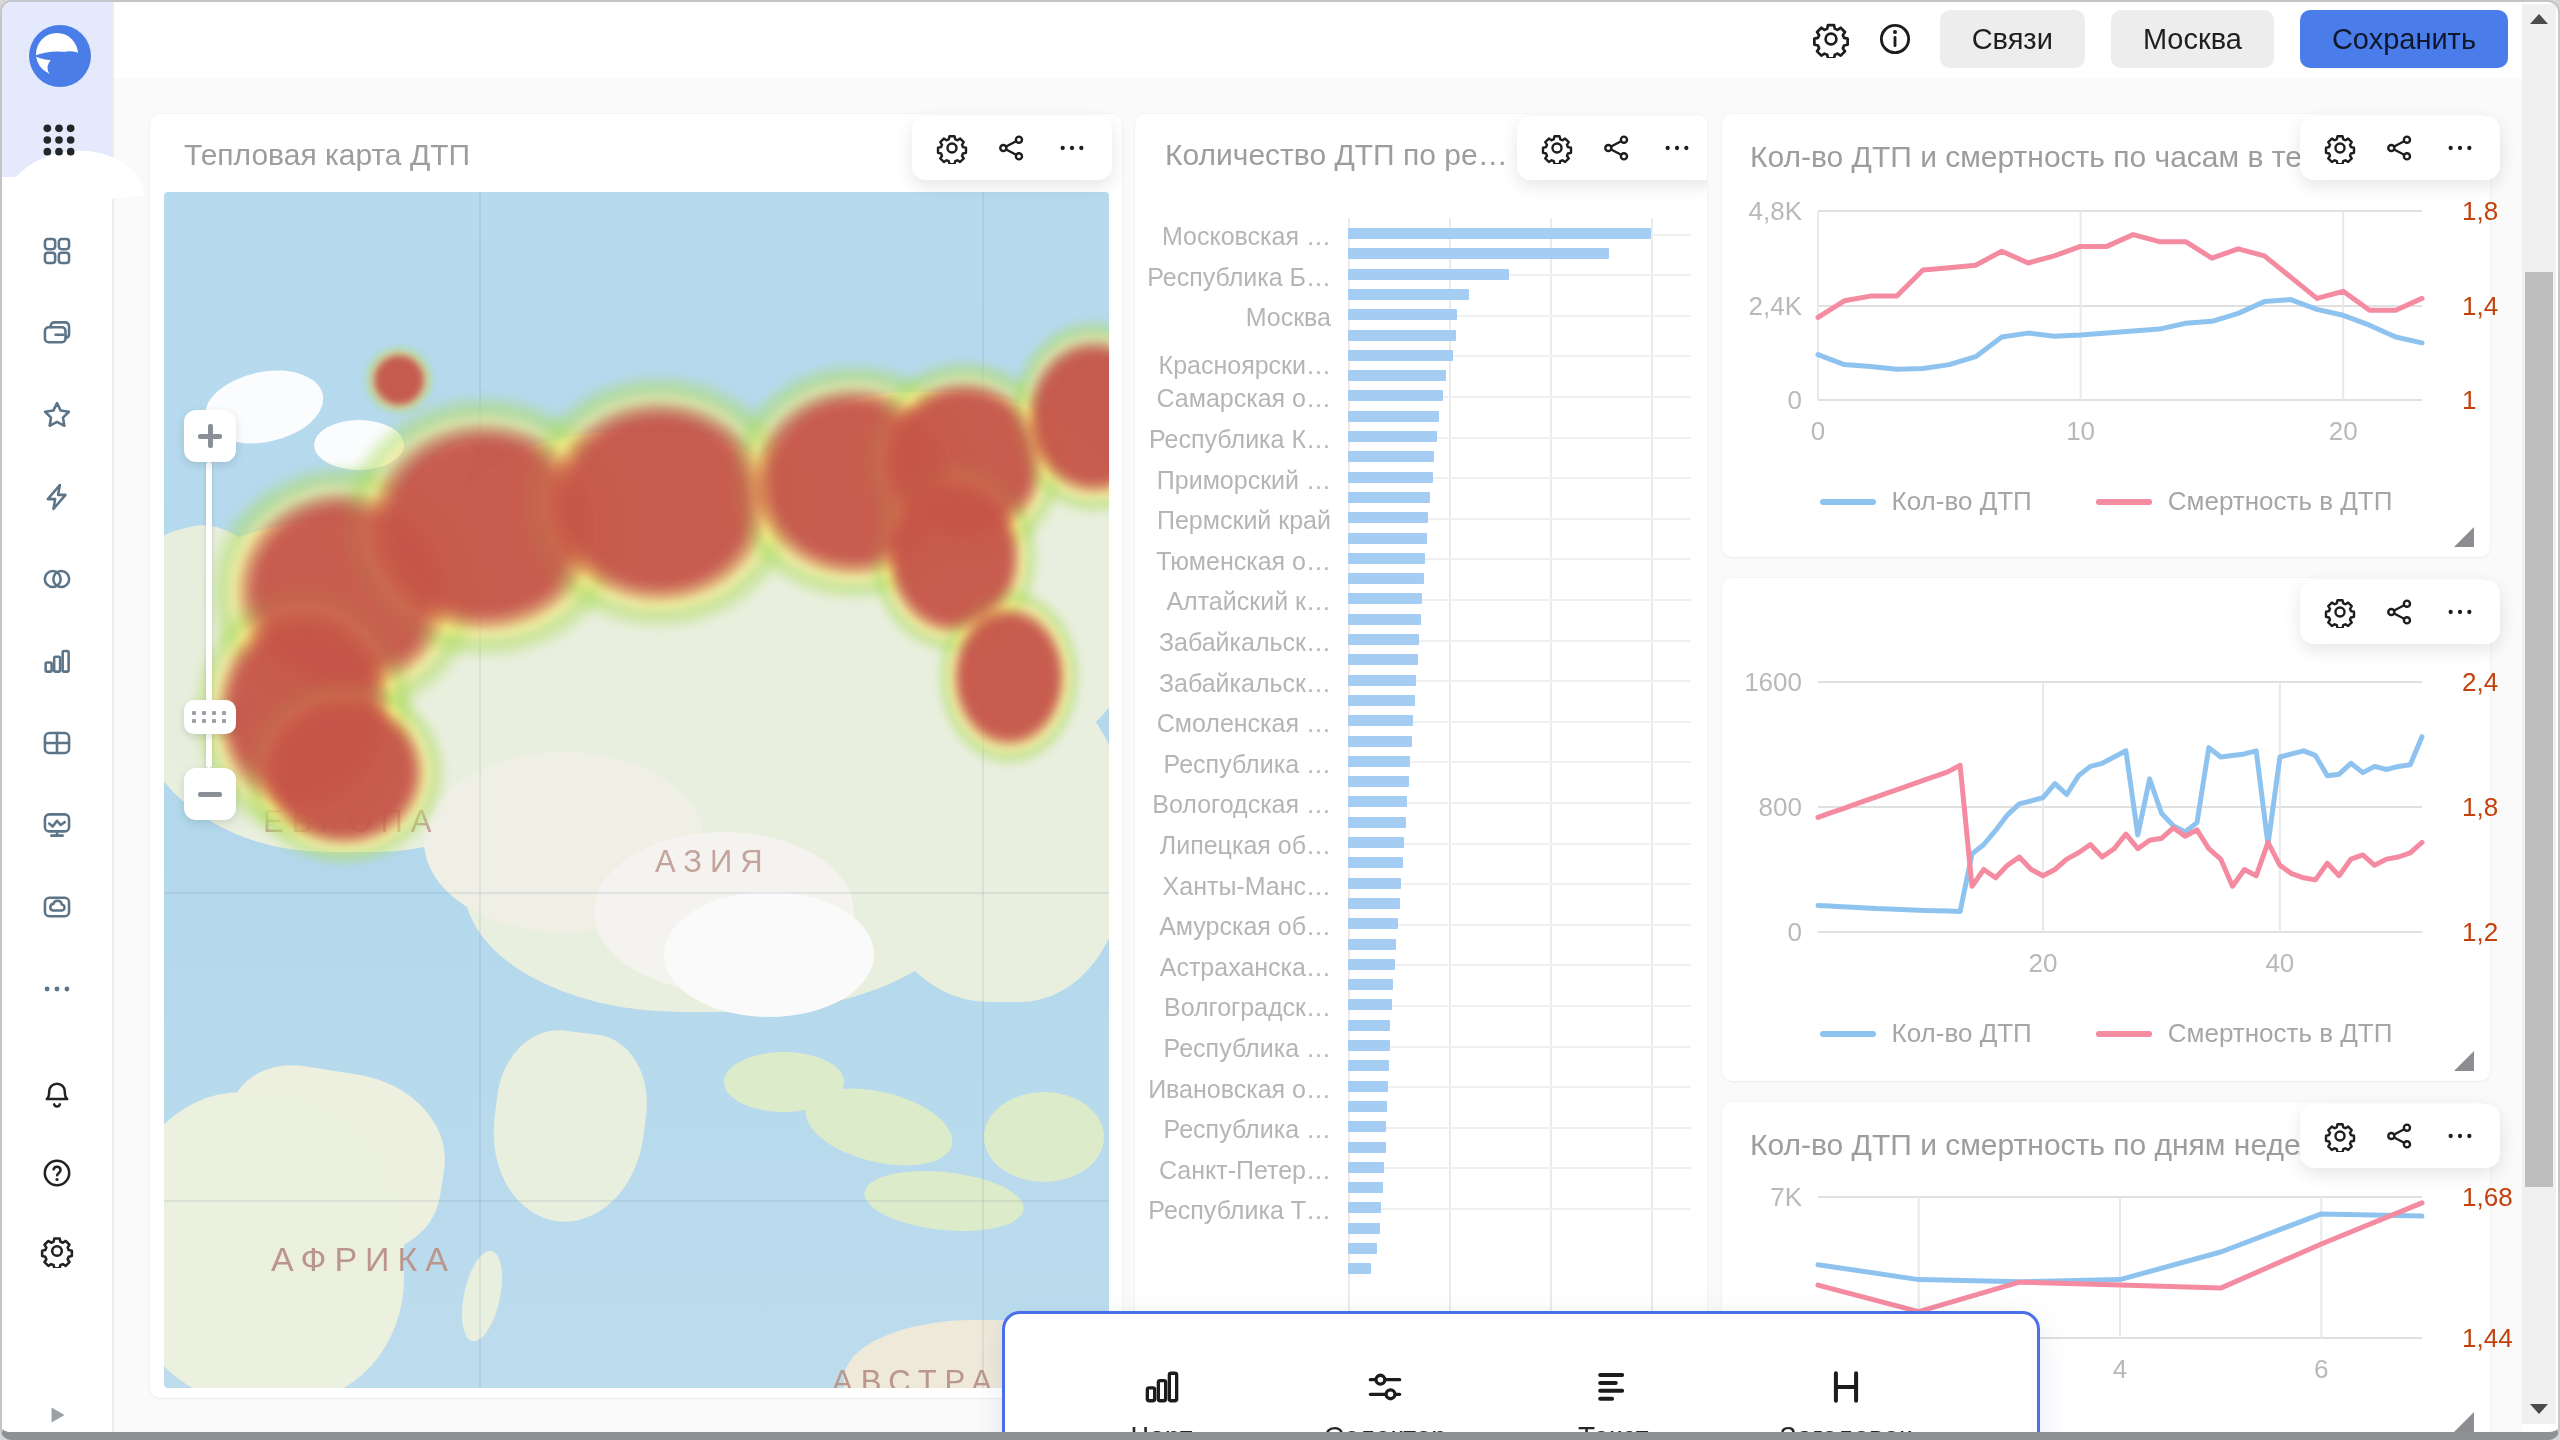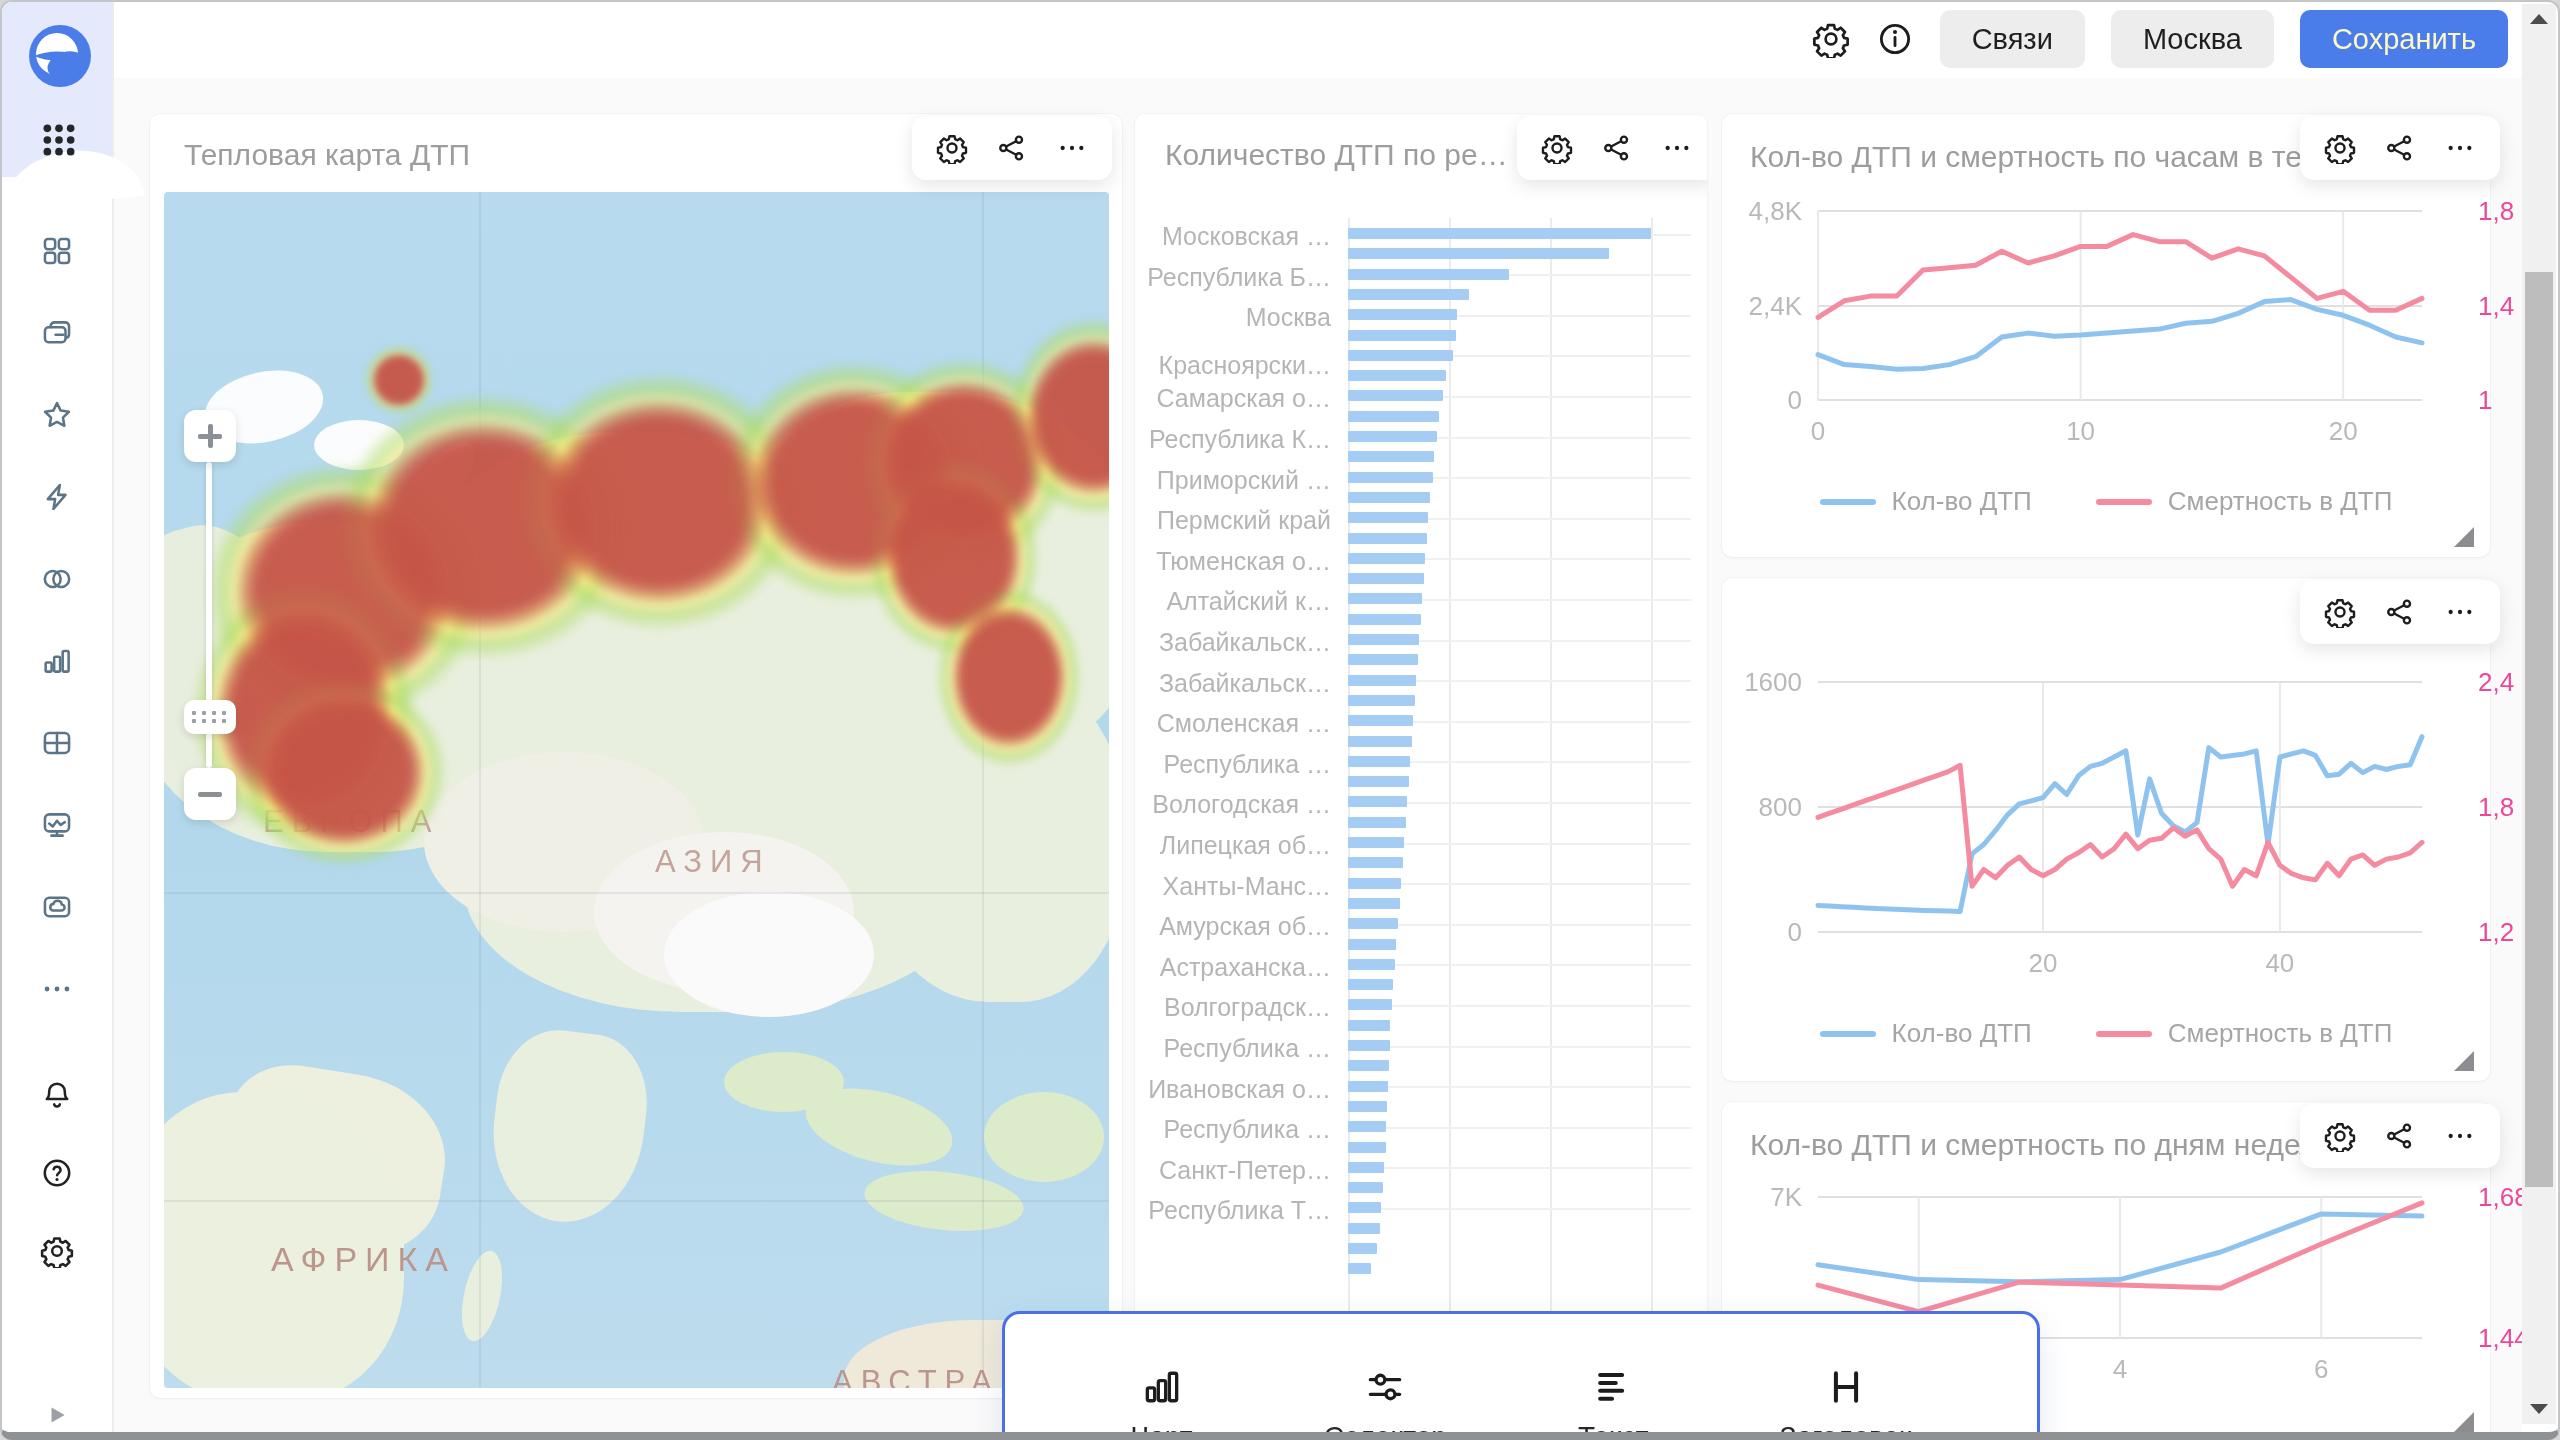--- a/index.html
+++ b/index.html
@@ -18,21 +18,21 @@
   svg{display:block;}
   
   .header{position:absolute;left:110px;top:0;right:36px;height:76px;background:#fff;z-index:30;}
   .crumbs{position:absolute;left:48px;top:22px;font-size:30px;color:#767676;white-space:nowrap;}
   .crumbs .sep{color:#b5b5b5;margin:0 14px;}
   .crumbs .cur{color:#151515;}
   .hactions{position:absolute;right:14px;top:8px;display:flex;align-items:center;gap:26px;}
   .hicon{width:38px;height:38px;color:#1d1d1d;cursor:pointer;}
   .btn{height:58px;border-radius:10px;border:none;font-size:29px;font-family:inherit;padding:0 32px;cursor:pointer;}
   .btn.gray{background:#ededee;color:#1f1f1f;}
-  .btn.blue{background:#4a7de9;color:#fef9c3;}
+  .btn.blue{background:#4a7de9;color:#0f172a;}
   
   .content{position:absolute;left:110px;top:76px;right:36px;bottom:0;background:#fafafa;z-index:1;}
   .card{position:absolute;background:#fff;border-radius:10px;box-shadow:0 0 0 1px rgba(0,0,0,0.02),0 1px 3px rgba(0,0,0,0.04);}
   .card-title{position:absolute;left:34px;top:24px;font-size:30px;color:#9d9d9d;white-space:nowrap;overflow:hidden;text-overflow:ellipsis;}
   .pill{position:absolute;top:2px;display:flex;align-items:center;gap:28px;background:#fff;border-radius:14px;box-shadow:0 6px 18px rgba(0,0,0,0.10);padding:16px 24px;z-index:12;}
   .pill .cico{width:32px;height:32px;color:#1d1d1d;cursor:pointer;}
   .rsz{position:absolute;right:16px;bottom:10px;width:0;height:0;border-left:20px solid transparent;border-bottom:20px solid #8b8d90;}
   
   .map{position:absolute;left:14px;top:78px;width:945px;height:1196px;overflow:hidden;border-radius:4px;background:linear-gradient(180deg,#b7daee 0%,#b3d8ec 55%,#bddcee 100%);}
   .land{position:absolute;background:#e9efde;}
@@ -56,21 +56,21 @@
   .maplegend .mm{position:absolute;top:90px;font-size:26px;color:#3c3c3c;}
   
   .bar-plot{position:absolute;left:0;top:104px;right:0;bottom:0;overflow:hidden;}
   .bp-label{position:absolute;width:196px;text-align:right;font-size:25px;color:#b5b5b5;white-space:nowrap;}
   .bp-hgrid{position:absolute;left:213px;width:343px;height:2px;background:#f0f0f0;}
   .bp-vgrid{position:absolute;top:0;bottom:40px;width:2px;background:#ebebeb;}
   .bp-bar{position:absolute;left:213px;height:11px;background:#a5cdf4;border-radius:1px;}
   
   .lc-title{position:absolute;left:28px;top:26px;font-size:30px;color:#9d9d9d;white-space:nowrap;overflow:hidden;max-width:600px;}
   .lc-ylab{position:absolute;width:80px;text-align:right;font-size:26px;color:#b9b9b9;}
-  .lc-yrlab{position:absolute;left:756px;font-size:26px;color:#ec4899;}
+  .lc-yrlab{position:absolute;left:740px;font-size:26px;color:#c2410c;}
   .lc-xlab{position:absolute;font-size:26px;color:#b9b9b9;transform:translateX(-50%);}
   .lc-legend{position:absolute;left:0;right:0;display:flex;justify-content:center;gap:64px;}
   .lc-li{display:flex;align-items:center;gap:16px;font-size:26px;color:#a6a6a6;}
   .lc-sw{width:56px;height:6px;border-radius:3px;}
   
   .toolbar{position:absolute;left:890px;top:1233px;width:912px;height:190px;background:#fff;border:3px solid #4a6fe8;border-radius:18px;z-index:50;display:flex;align-items:center;justify-content:space-around;padding:0 60px;box-shadow:0 10px 30px rgba(40,70,160,0.12);}
   .titem{display:flex;flex-direction:column;align-items:center;gap:12px;cursor:pointer;}
   .titem .tico{width:44px;height:44px;color:#1c1c1c;}
   .titem .tlab{font-size:28px;color:#262626;}
   

